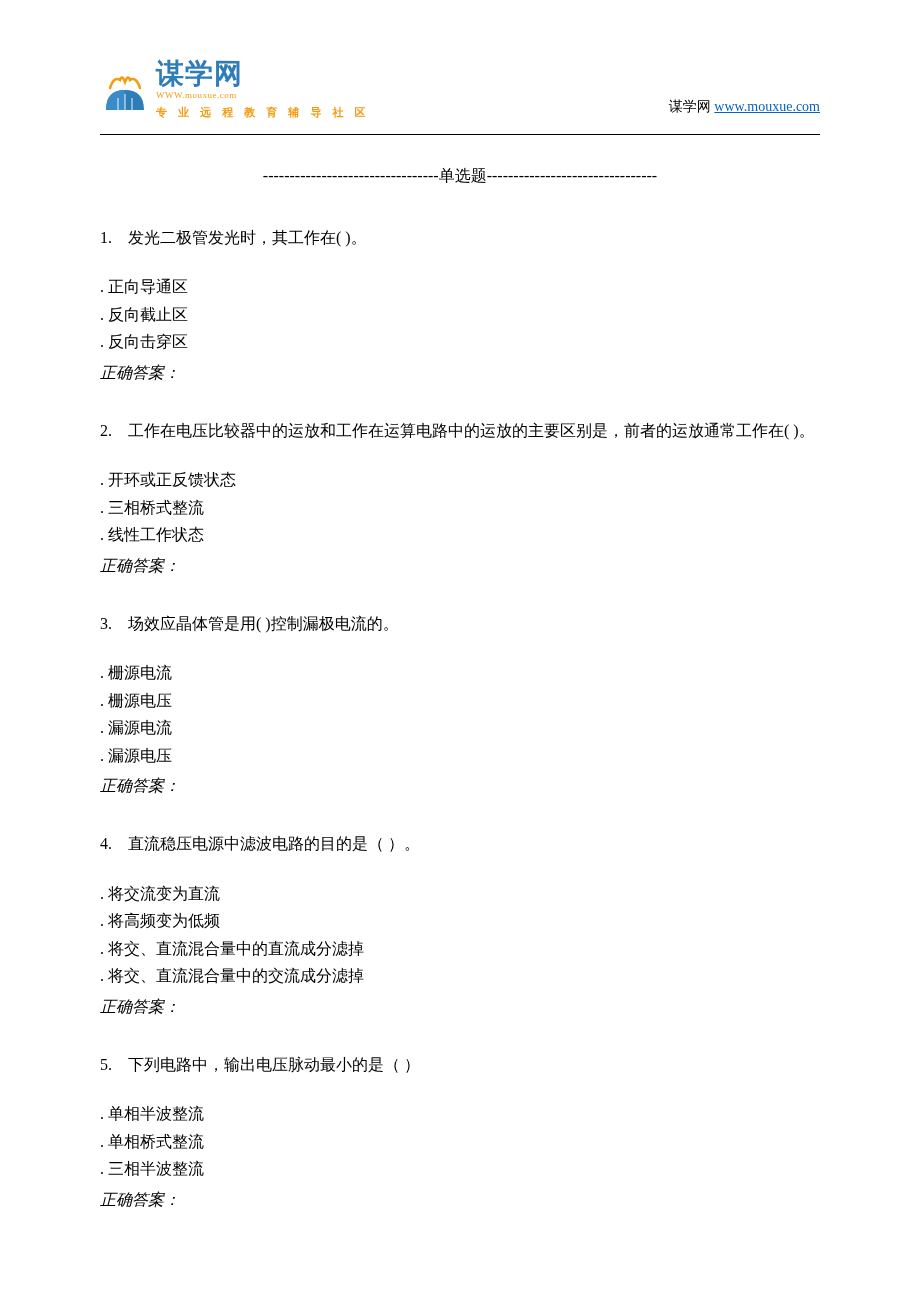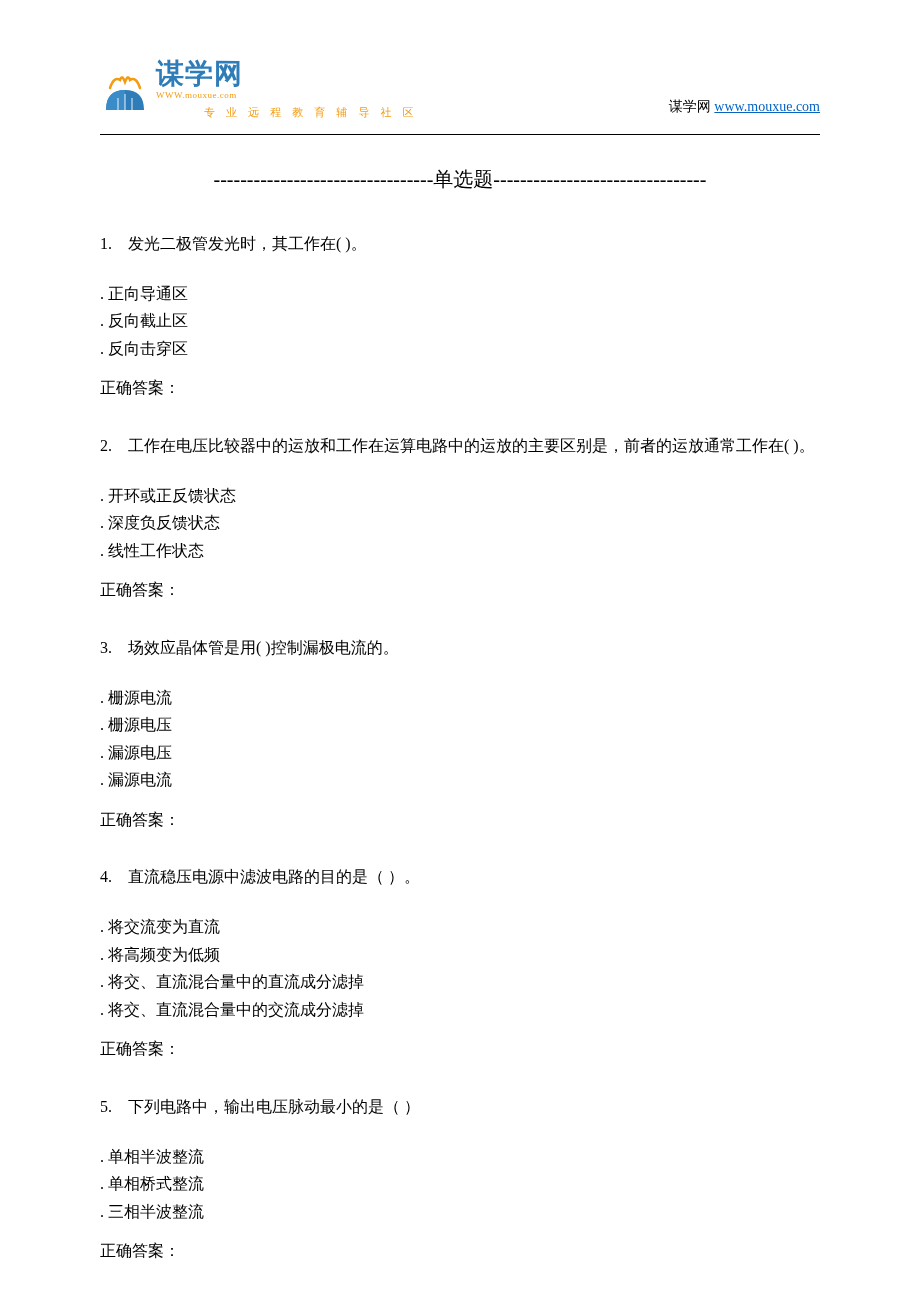--- a/index.html
+++ b/index.html
@@ -49,58 +49,58 @@
       font-size: 9px;
       color: #f39c12;
       letter-spacing: 0.5px;
     }
     .logo-tagline {
       font-family: "Microsoft YaHei", sans-serif;
       font-size: 11px;
       color: #f39c12;
       letter-spacing: 4px;
       margin-top: 2px;
-      font-weight: 400;
-      margin-left: 48px;
+      font-weight: 700;
     }
     .header-right {
       font-size: 14px;
       color: #000;
       padding-bottom: 4px;
       text-align: right;
     }
     .header-link {
       color: #0563c1;
       text-decoration: underline;
     }
     .divider-line {
       border-top: 1.5px solid #000;
       margin-top: 12px;
       margin-bottom: 28px;
     }
     .section-header {
       text-align: center;
       font-family: "SimSun", serif;
-      font-size: 20px;
+      font-size: 16px;
       letter-spacing: 0;
       margin-bottom: 36px;
       word-break: break-all;
     }
     .question-block {
       margin-bottom: 32px;
     }
     .question-stem {
       margin-bottom: 24px;
       text-indent: 0;
     }
     .option {
       margin-bottom: 2px;
     }
     .answer-label {
-      margin-top: 14px;
+      margin-top: 5px;
+      font-style: italic;
     }
   </style>
 </head>
 <body>
 
 <div class="header">
   <div class="logo">
     <div class="logo-icon">
       <svg viewBox="0 0 50 42" width="50" height="42">
         <path d="M 10 18 Q 14 6 20 10 Q 22 4 25 12 Q 28 4 30 10 Q 36 6 40 18" fill="none" stroke="#f39c12" stroke-width="2.5" stroke-linecap="round"></path>
@@ -134,33 +134,33 @@
     <div class="option">. 反向截止区</div>
     <div class="option">. 反向击穿区</div>
     <div class="answer-label">正确答案：</div>
   </div>
 
   <div class="question-block">
     <div class="question-stem">
       <span>2.</span>&nbsp;&nbsp;&nbsp;&nbsp;<span>工作在电压比较器中的运放和工作在运算电路中的运放的主要区别是，前者的运放通常工作在(    )。</span>
     </div>
     <div class="option">. 开环或正反馈状态</div>
-    <div class="option">. 深度负反馈状态</div>
+    <div class="option">. 三相桥式整流</div>
     <div class="option">. 线性工作状态</div>
     <div class="answer-label">正确答案：</div>
   </div>
 
   <div class="question-block">
     <div class="question-stem">
       <span>3.</span>&nbsp;&nbsp;&nbsp;&nbsp;<span>场效应晶体管是用(   )控制漏极电流的。</span>
     </div>
     <div class="option">. 栅源电流</div>
     <div class="option">. 栅源电压</div>
+    <div class="option">. 漏源电流</div>
     <div class="option">. 漏源电压</div>
-    <div class="option">. 漏源电流</div>
     <div class="answer-label">正确答案：</div>
   </div>
 
   <div class="question-block">
     <div class="question-stem">
       <span>4.</span>&nbsp;&nbsp;&nbsp;&nbsp;<span>直流稳压电源中滤波电路的目的是（     ）。</span>
     </div>
     <div class="option">. 将交流变为直流</div>
     <div class="option">. 将高频变为低频</div>
     <div class="option">. 将交、直流混合量中的直流成分滤掉</div>

